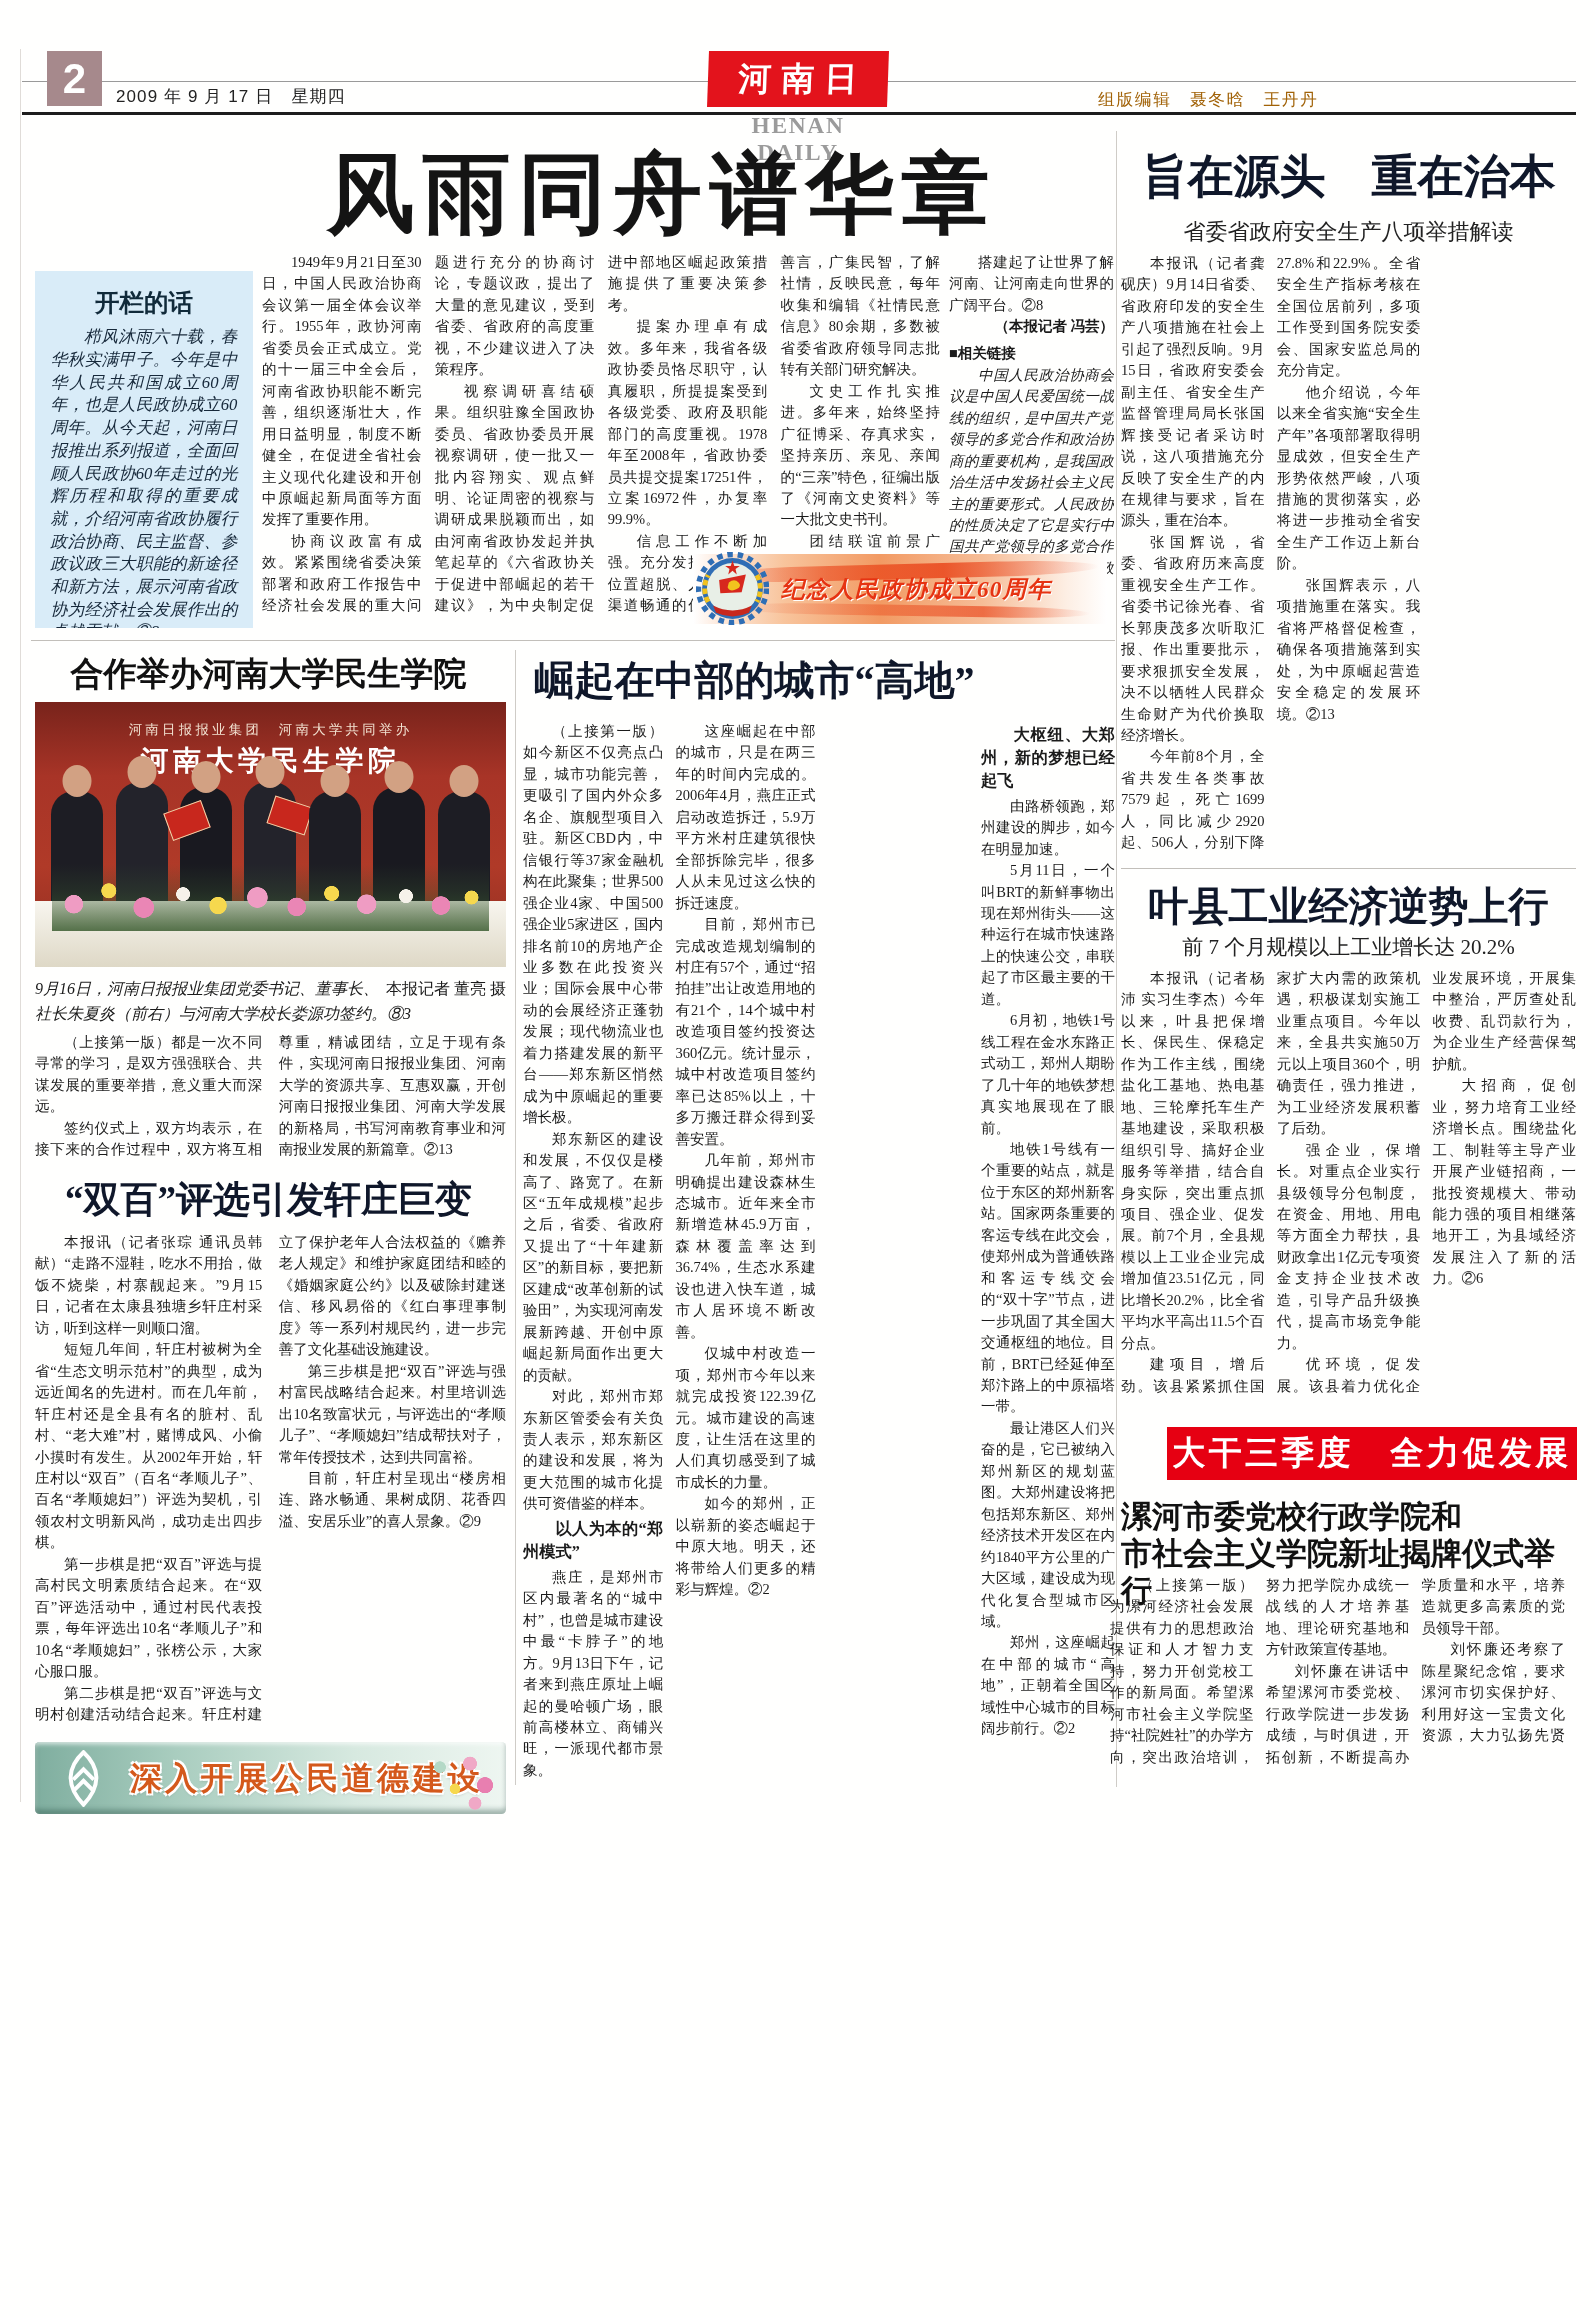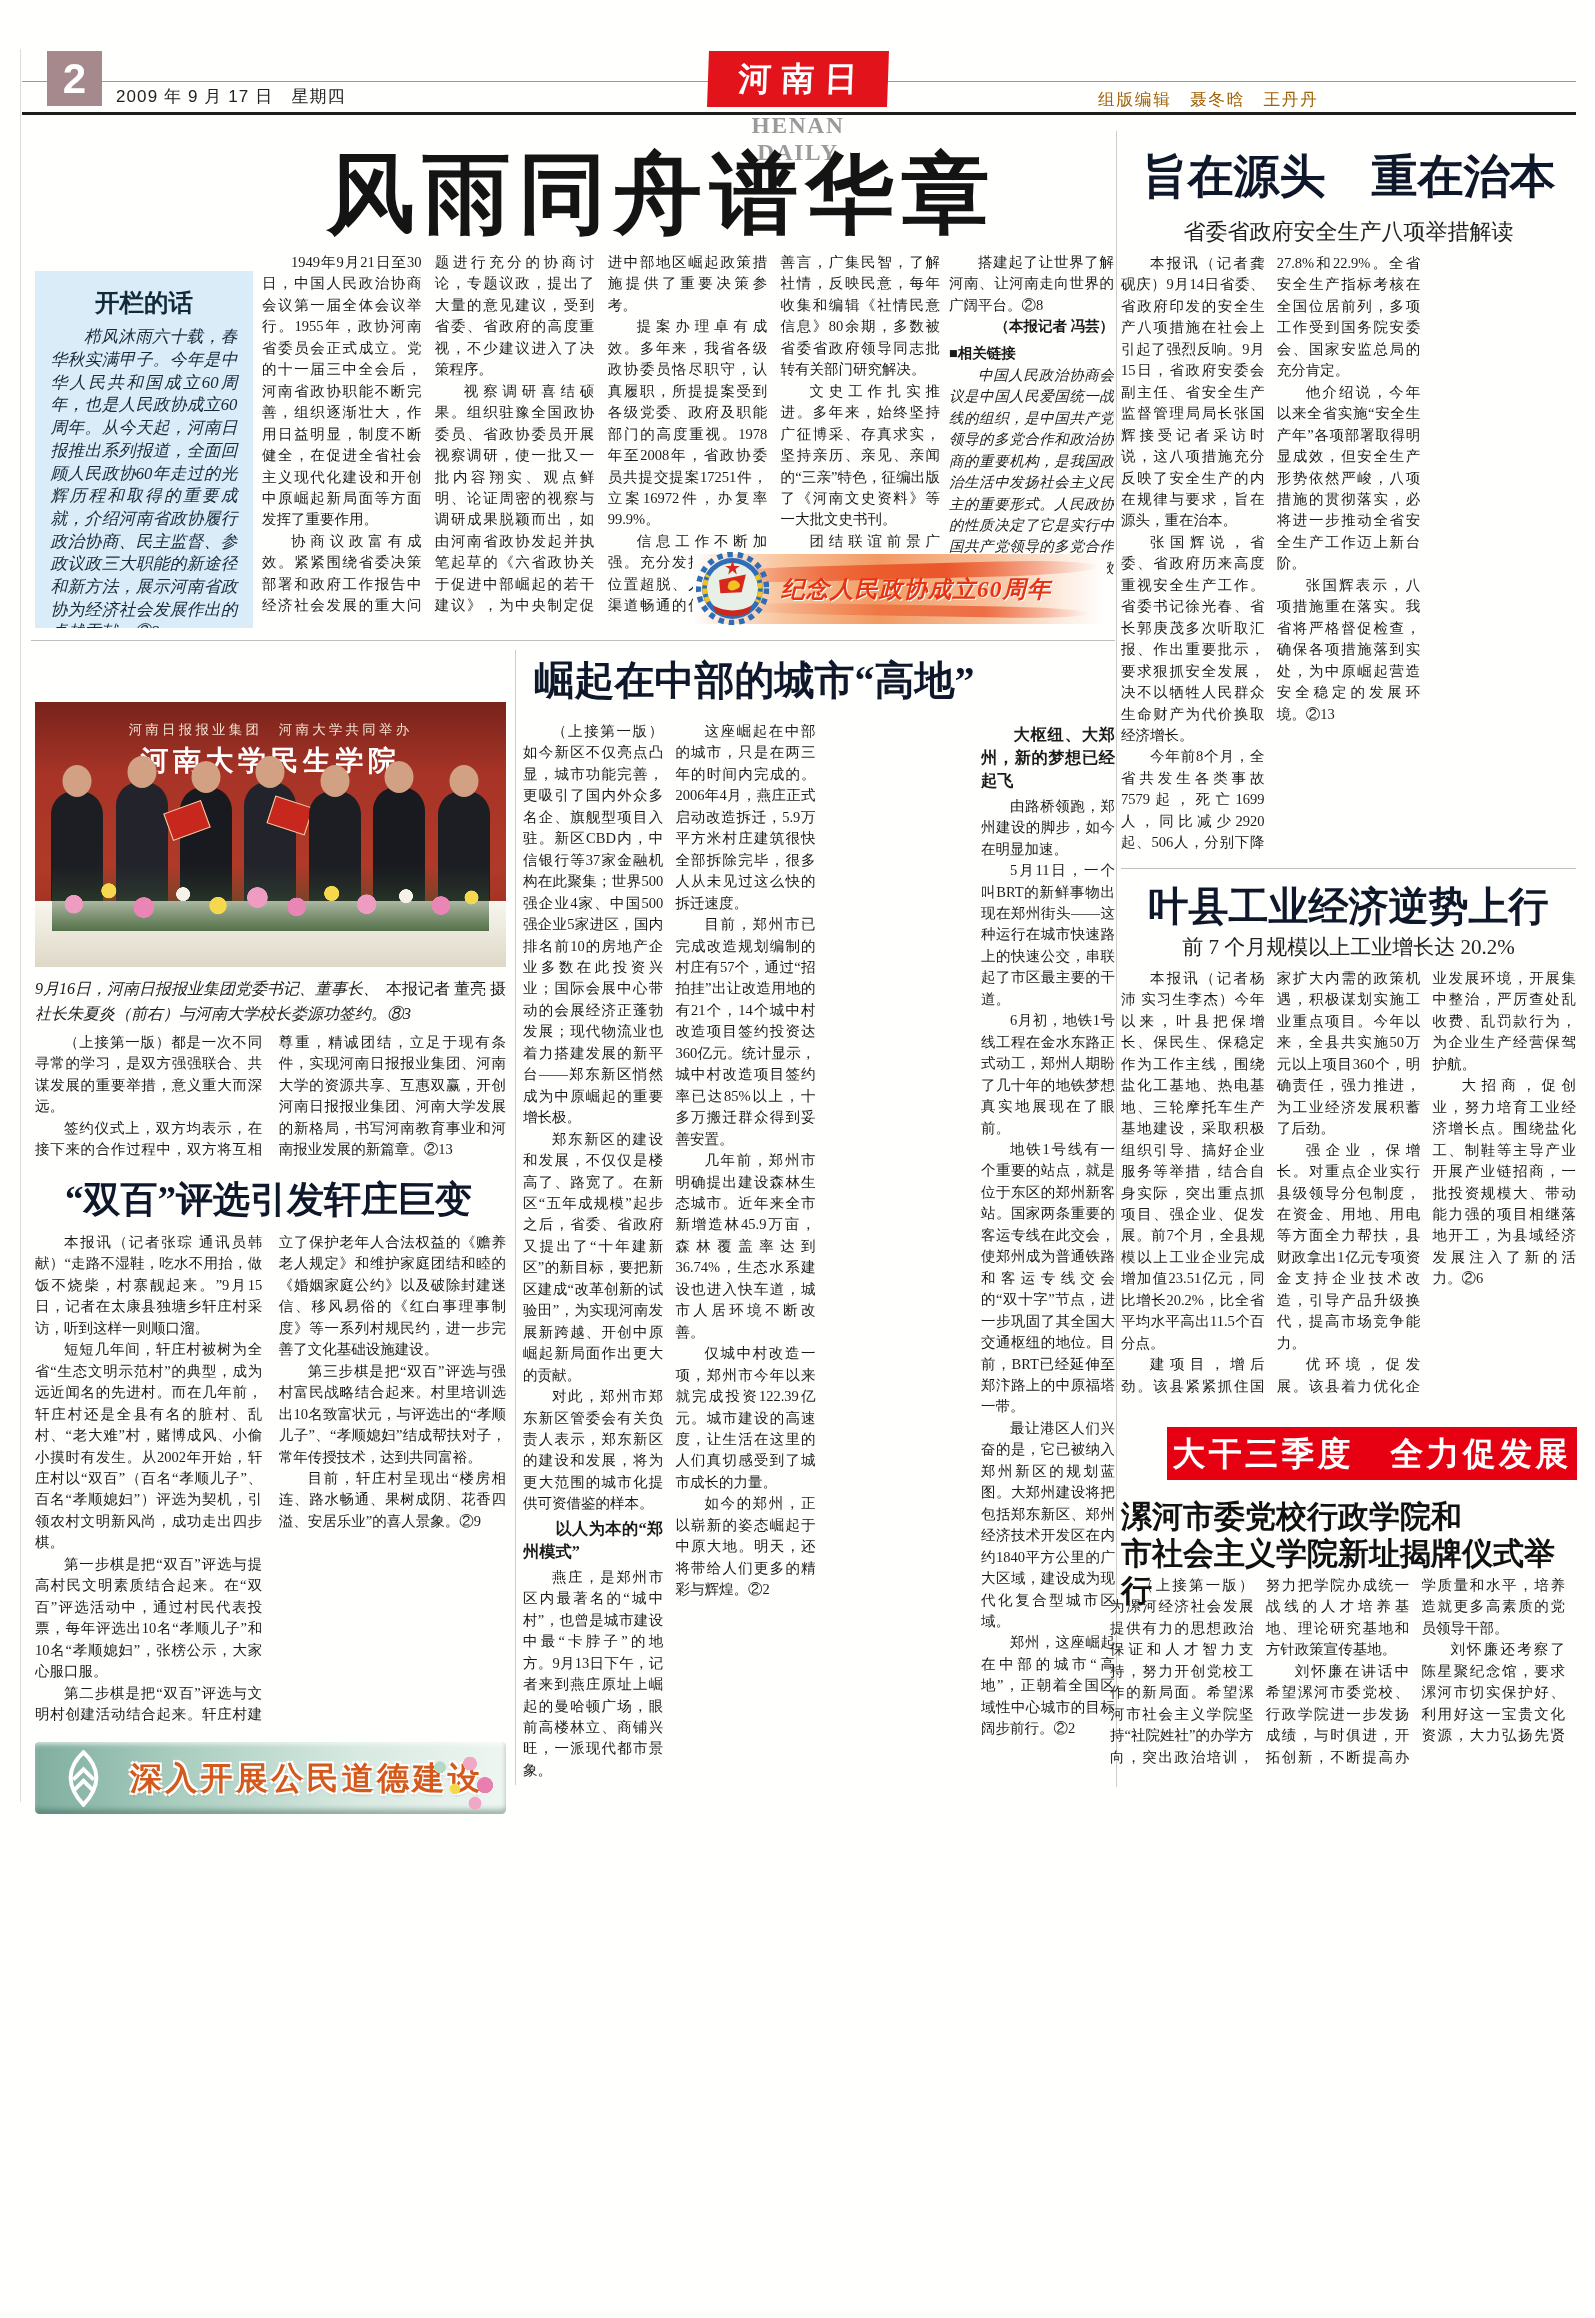--- a/index.html
+++ b/index.html
@@ -89,21 +89,21 @@
      radial-gradient(circle at 64% 44%, #f6d84e 0 7.2px, transparent 7.8px),
      radial-gradient(circle at 72% 60%, #ef9cc3 0 9.5px, transparent 10px),
      radial-gradient(circle at 81% 48%, #f6f2ea 0 6.7px, transparent 7.2px),
      radial-gradient(circle at 89% 62%, #ea86b5 0 9px, transparent 9.5px),
      radial-gradient(circle at 96% 50%, #f6d84e 0 6.7px, transparent 7.2px),
      linear-gradient(to top, rgba(58,92,48,.85), rgba(58,92,48,.25) 60%, transparent); }
   .caption { font-size:16px; line-height:1.55; font-style:italic; }
   .caption .credit { float:right; font-style:normal; }
 
   
-  .dagan { background:#e60012; color:#fff; text-align:center; font-family:Liberation Sans, sans-serif;
+  .dagan { background:#e60012; color:#fff; text-align:center; font-family:Liberation Serif, serif;
            font-weight:bold; font-size:33px; line-height:53px; letter-spacing:3.3px; }
   .green-banner { background:linear-gradient(90deg,#7fae9f,#a9cdbf 30%,#d7e9e0 68%,#eef6f1);
                   border-radius:4.5px; box-shadow:inset 0 -4.5px 5.6px rgba(20,60,50,.35), inset 0 2.2px 4.5px rgba(255,255,255,.7);
                   overflow:hidden; }
   .green-banner .gb-text { position:absolute; left:95px; top:0; height:72px; line-height:72px;
      font-family:"Liberation Sans",sans-serif; font-weight:bold; font-size:32px; color:#d4591c; letter-spacing:3.3px;
      text-shadow:-1.7px -1.7px 0 #fff,1.7px -1.7px 0 #fff,-1.7px 1.7px 0 #fff,1.7px 1.7px 0 #fff,0 2.2px 3.3px rgba(0,0,0,.25); }
   .green-banner .gb-flowers { position:absolute; right:5.6px; top:0; width:100px; height:72px; background-image:
      radial-gradient(circle at 70% 30%, #f0a8c6 0 6.7px, transparent 7.2px),
      radial-gradient(circle at 85% 60%, #e87fb0 0 7.8px, transparent 8.3px),
@@ -166,20 +166,21 @@
       <path d="M38 46 L82 37 L75 66 L40 68 Z" fill="#d7281e"></path>
       <path d="M54 50 q9 -7 16 0 q6 6 -3 11 q-11 6 -15 -3 z" fill="#f2c21e"></path>
       <path d="M28 88 Q60 104 92 88 L87 100 Q60 112 33 100 Z" fill="#c8281e"></path>
     </svg>
   </div>
 
   <div class="abs hline" style="left:31px;top:640px;width:1084px;height:1.1px;"></div>
   <div class="abs vline" style="left:515px;top:650px;width:0.6px;height:1135px;"></div>
   <div class="abs vline" style="left:1116px;top:131px;width:0.6px;height:1656px;"></div>
 
+  <div class="abs h-sans" style="left:32px;top:652px;width:473px;font-size:33px;">合作举办河南大学民生学院</div>
 
   <div class="abs photo" style="left:35px;top:702px;width:471px;height:265px;">
     <div class="bd1">河南日报报业集团　河南大学共同举办</div>
     <div class="bd2">河南大学民生学院</div>
     <div class="people">
       <div class="person">
           <div class="head"></div>
         </div>
       <div class="person">
           <div class="head"></div>

